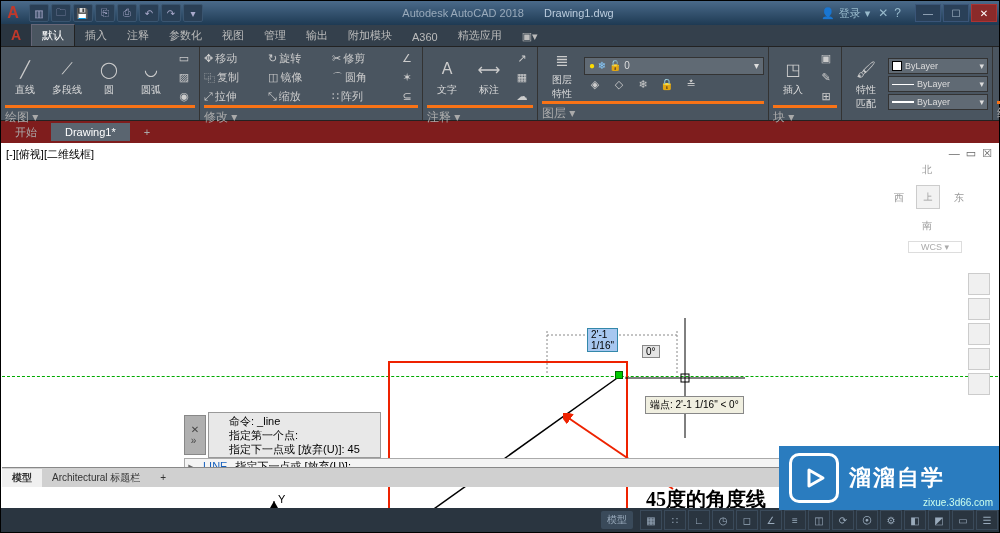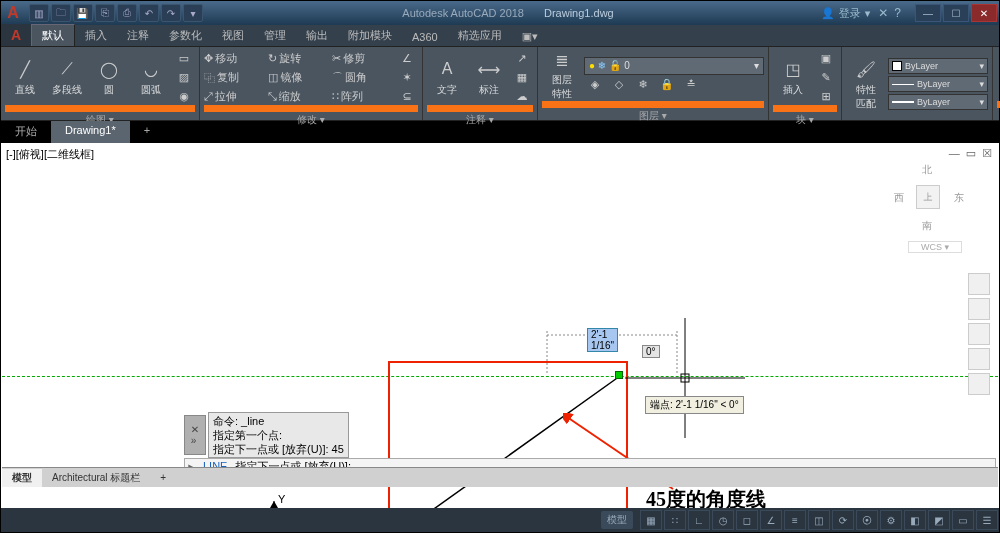--- a/index.html
+++ b/index.html
@@ -16,29 +16,29 @@
   .winbtns .wb { width:26px; height:18px; background:#2a4058; border:1px solid #3a5578; display:flex; align-items:center; justify-content:center; color:#abc; font-size:10px;}
   .winbtns .wb.close { background:#8a2a2a; border-color:#a33; color:#fff;}
   .login { color:#9bc; font-size:11px; margin:0 8px; display:flex; align-items:center; gap:4px;}
   .ribbon-tabs { height:22px; background:#34404c; display:flex; align-items:flex-end; font-size:11px; color:#bbb; border-bottom:1px solid #222;}
   .ribbon-tabs .rtab { padding:3px 10px; cursor:default;}
   .ribbon-tabs .rtab.active { background:#4a5560; color:#fff; border-top:1px solid #667; border-left:1px solid #667;border-right:1px solid #222;}
   .ribbon-tabs .logo { width:30px; height:22px; display:flex; align-items:center; justify-content:center; color:#c0392b; font-weight:bold; font-size:14px; background:#2a3540;}
   .ribbon { height:74px; background:#4a5560; display:flex; border-bottom:1px solid #222; font-size:10px; color:#ccc;}
   .panel { border-right:1px solid #333; display:flex; flex-direction:column; padding:2px 4px 0;}
   .panel .row { display:flex; gap:2px; align-items:center; flex:1;}
-  .panel .ptitle { text-align:center; font-size:10px; color:#aaa; padding:1px 0; border-top:7px solid #f97316;}
+  .panel .ptitle { text-align:left; font-size:12px; color:#aaa; padding:1px 0; border-top:3px solid #f97316;}
   .bigbtn { display:flex; flex-direction:column; align-items:center; justify-content:center; width:40px; height:52px; gap:2px;}
   .bigbtn .ico { width:24px; height:24px; display:flex; align-items:center; justify-content:center; font-size:16px;}
   .bigbtn .lbl { font-size:10px; color:#ddd; white-space:nowrap;}
   .smbtn { width:22px; height:18px; display:flex; align-items:center; justify-content:center; font-size:11px;}
   .sm-row { display:flex; flex-direction:column; gap:1px;}
   .layer-combo { width:180px; height:18px; background:#606a74; border:1px solid #333; display:flex; align-items:center; padding:0 4px; font-size:10px; color:#ddd;}
   .prop-combo { width:100px; height:16px; background:#606a74; border:1px solid #333; display:flex; align-items:center; padding:0 3px; font-size:9px; color:#ddd; margin-bottom:1px;}
-  .doc-tabs { height:22px; background:#000000; display:flex; font-size:11px;}
+  .doc-tabs { height:22px; background:#7f1d1d; display:flex; align-items:center; font-size:11px;}
   .doc-tabs .dtab { padding:3px 14px; color:#aaa;}
   .doc-tabs .dtab.active { background:#5a6570; color:#fff;}
   .doc-tabs .dtab.add { width:22px; text-align:center;}
   .drawing { position:absolute; top:142px; left:1px; right:1px; bottom:45px; background:#fff; }
   .view-label { position:absolute; top:4px; left:4px; font-size:11px; color:#000;}
   .axis { position:absolute; left:262px; top:350px; font-size:11px; }
   .axis svg { overflow:visible; }
   .red-box { position:absolute; left:386px; top:218px; width:240px; height:164px; border:2px solid #e20; }
   .diag-line { position:absolute; left:405px; top:230px; width:215px; height:152px;}
   .green-dash { position:absolute; top:233px; left:0; right:0; border-top:1px dashed #0a0;}
@@ -47,21 +47,21 @@
   .angle-val { background:#e4e4e4; border:1px solid #888; padding:0 3px; font-size:10px; position:absolute;left:95px;top:22px;}
   .tooltip-coord { position:absolute; left:643px; top:253px; background:#f0efe0; border:1px solid #888; font-size:10px; padding:1px 4px;}
   .cursor-cross { position:absolute; left:663px; top:215px;}
   .anno-text { position:absolute; left:644px; top:343px; font-size:20px; color:#000; font-family:SimSun,serif;font-weight:bold;}
   .anno-arrow { position:absolute; left:561px; top:270px; width:120px; height:80px;}
   .viewcube { position:absolute; right:34px; top:20px; width:70px; height:70px; font-size:10px; color:#999;}
   .viewcube .face { position:absolute; width:24px; height:24px; border:1px solid #ccc; background:#f2f2f2; display:flex; align-items:center; justify-content:center; left:22px; top:22px; font-size:9px;}
   .wcs { position:absolute; right:36px; top:98px; font-size:9px; color:#aaa; border:1px solid #ddd; padding:0 12px;}
   .navbar { position:absolute; right:8px; top:130px; width:22px; display:flex; flex-direction:column; gap:3px;}
   .navbar .nb { width:22px; height:22px; background:#f0f0f0; border:1px solid #ccc;}
-  .cmd-history { position:absolute; bottom:29px; left:206px; background:#e8e8e8; border:1px solid #999; font-size:11px; line-height:14px; padding:1px 4px; font-family:SimSun,monospace;}
+  .cmd-history { position:absolute; bottom:29px; left:206px; background:#e8e8e8; border:1px solid #999; font-size:11px; line-height:14px; padding:1px 20px; font-family:SimSun,monospace;}
   .cmd-line { position:absolute; bottom:13px; left:182px; right:2px; height:16px; background:#f4f4f4; border:1px solid #aaa; display:flex; align-items:center; font-size:11px; font-family:SimSun,monospace;}
   .cmd-line .arrow { width:18px; text-align:center; color:#666;}
   .cmd-line .cmd-name { color:#1560bd; margin-right:8px;}
   .cmd-close { position:absolute; bottom:32px; left:182px; width:22px; height:40px; background:#b0b0b0; border:1px solid #888; color:#444; font-size:10px; display:flex; align-items:center; justify-content:center;}
   .layout-tabs { height:20px; background:#d0d0d0; border-top:1px solid #888; display:flex; align-items:center; font-size:10px;}
   .layout-tabs .lt { padding:2px 10px; color:#333;}
   .layout-tabs .lt.active { background:#f0f0f0; font-weight:bold;}
   .statusbar { position:absolute; bottom:0; left:0; right:0; height:24px; background:#2a3540; display:flex; align-items:center; color:#9ab; font-size:10px;}
   .statusbar .sspacer { flex:1;}
   .statusbar .sbtn { width:22px; height:20px; border:1px solid #3a4a5a; margin:0 1px; display:flex; align-items:center; justify-content:center; font-size:10px;}
@@ -414,14 +414,25 @@
     <div class="sbtn">◫</div>
     <div class="sbtn">⟳</div>
     <div class="sbtn">⦿</div>
     <div class="sbtn">⚙</div>
     <div class="sbtn">◧</div>
     <div class="sbtn">◩</div>
     <div class="sbtn">▭</div>
     <div class="sbtn">☰</div>
   </div>
 
+  <div class="watermark">
+    <div class="wm-icon">
+      <svg width="26" height="26">
+          <path d="M8 5 L22 13 L8 21 Z" fill="none" stroke="#fff" stroke-width="3" stroke-linejoin="round"></path>
+        </svg>
+    </div>
+    <div>
+      <div class="wm-text">溜溜自学</div>
+    </div>
+    <div class="wm-url">zixue.3d66.com</div>
+  </div>
 
 </div>
 
 </body></html>

